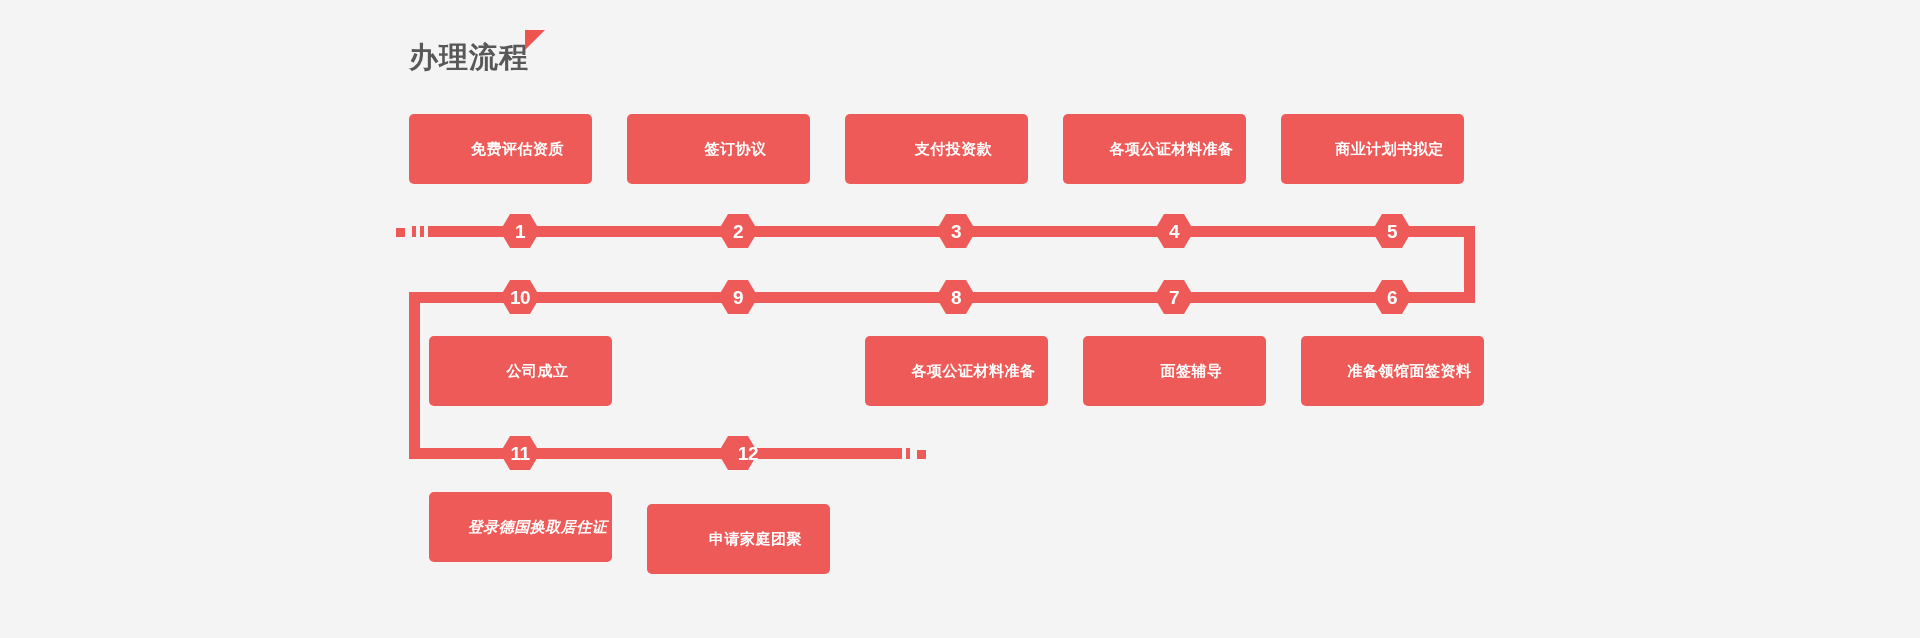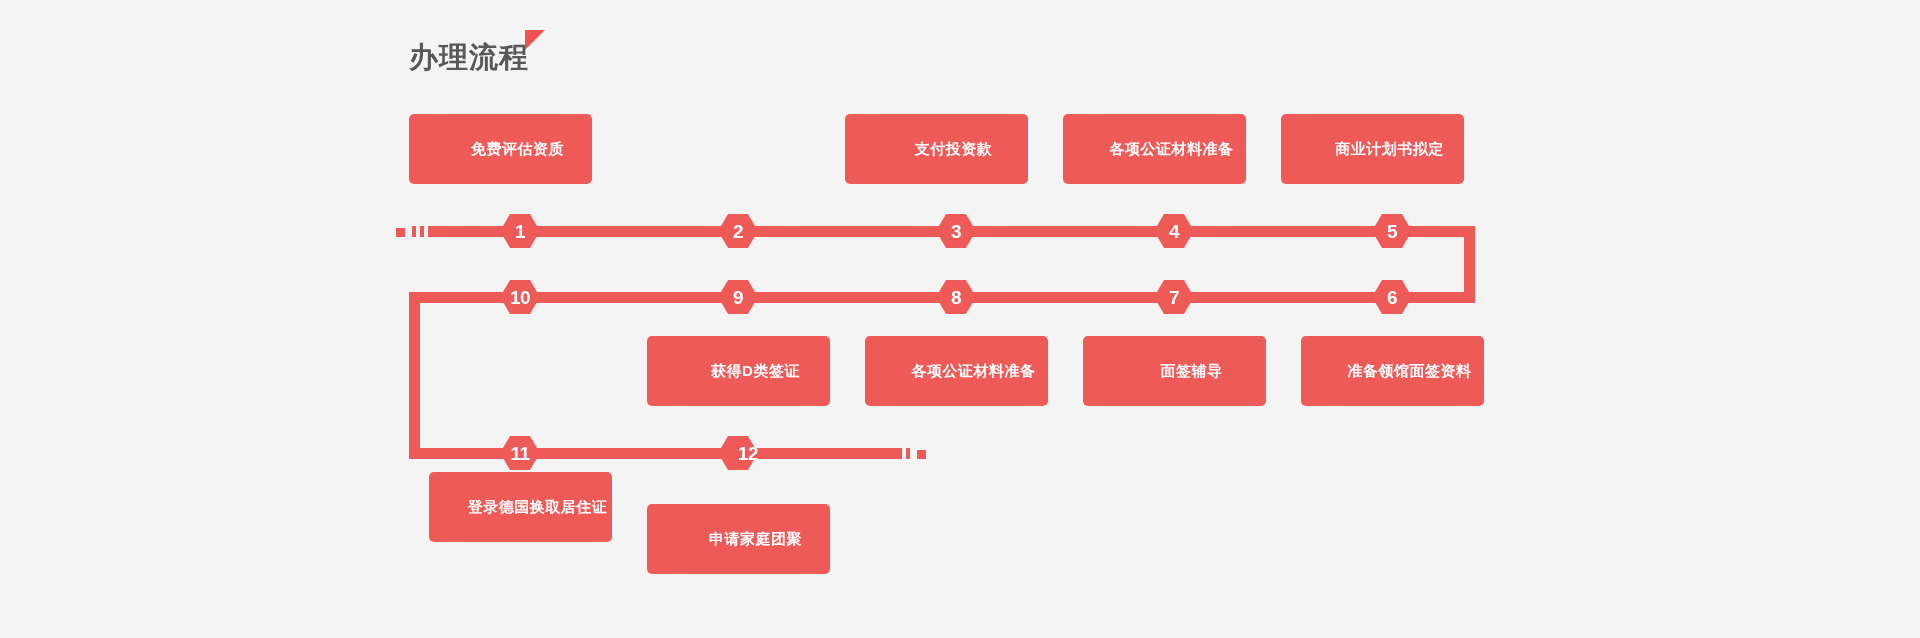--- a/index.html
+++ b/index.html
@@ -124,20 +124,23 @@
 <div id="stage">
 
   <div class="title-wrap">
     <div class="title-text">办理流程</div>
     <div class="title-tri"></div>
   </div>
 
   <div class="pbox" style="left:409px; top:114px;">
     <span>免费评估资质</span>
   </div>
+  <div class="pbox" style="left:627px; top:114px;">
+    <span>签订协议</span>
+  </div>
   <div class="pbox" style="left:845px; top:114px;">
     <span>支付投资款</span>
   </div>
   <div class="pbox" style="left:1063px; top:114px;">
     <span>各项公证材料准备</span>
   </div>
   <div class="pbox" style="left:1281px; top:114px;">
     <span>商业计划书拟定</span>
   </div>
 
@@ -207,42 +210,42 @@
   </div>
   <div class="hex" style="left:1154px; top:280px;">
     <span class="hexshape"></span>
     <span class="hexnum">7</span>
   </div>
   <div class="hex" style="left:1372px; top:280px;">
     <span class="hexshape"></span>
     <span class="hexnum">6</span>
   </div>
 
-  <div class="pbox" style="left:647px; top:336px;">
-    <span>获得D类签证</span>
+  <div class="pbox" style="left:429px; top:336px;">
+    <span>公司成立</span>
   </div>
   <div class="pbox" style="left:865px; top:336px;">
     <span>各项公证材料准备</span>
   </div>
   <div class="pbox" style="left:1301px; top:336px;">
     <span>准备领馆面签资料</span>
   </div>
   <div class="pbox" style="left:1083px; top:336px;">
     <span>面签辅导</span>
   </div>
 
   <div class="hex" style="left:500px; top:436px;">
     <span class="hexshape"></span>
     <span class="hexnum">11</span>
   </div>
   <div class="hex" style="left:718px; top:436px;justify-content:flex-end;">
     <span class="hexshape"></span>
     <span class="hexnum">12</span>
   </div>
 
-  <div class="pbox" style="left:429px; top:472px;">
+  <div class="pbox" style="left:429px; top:492px;font-style:italic;">
     <span>登录德国换取居住证</span>
   </div>
   <div class="pbox" style="left:647px; top:492px;margin-top:12px;">
     <span>申请家庭团聚</span>
   </div>
 
 </div>
 
 </body></html>

